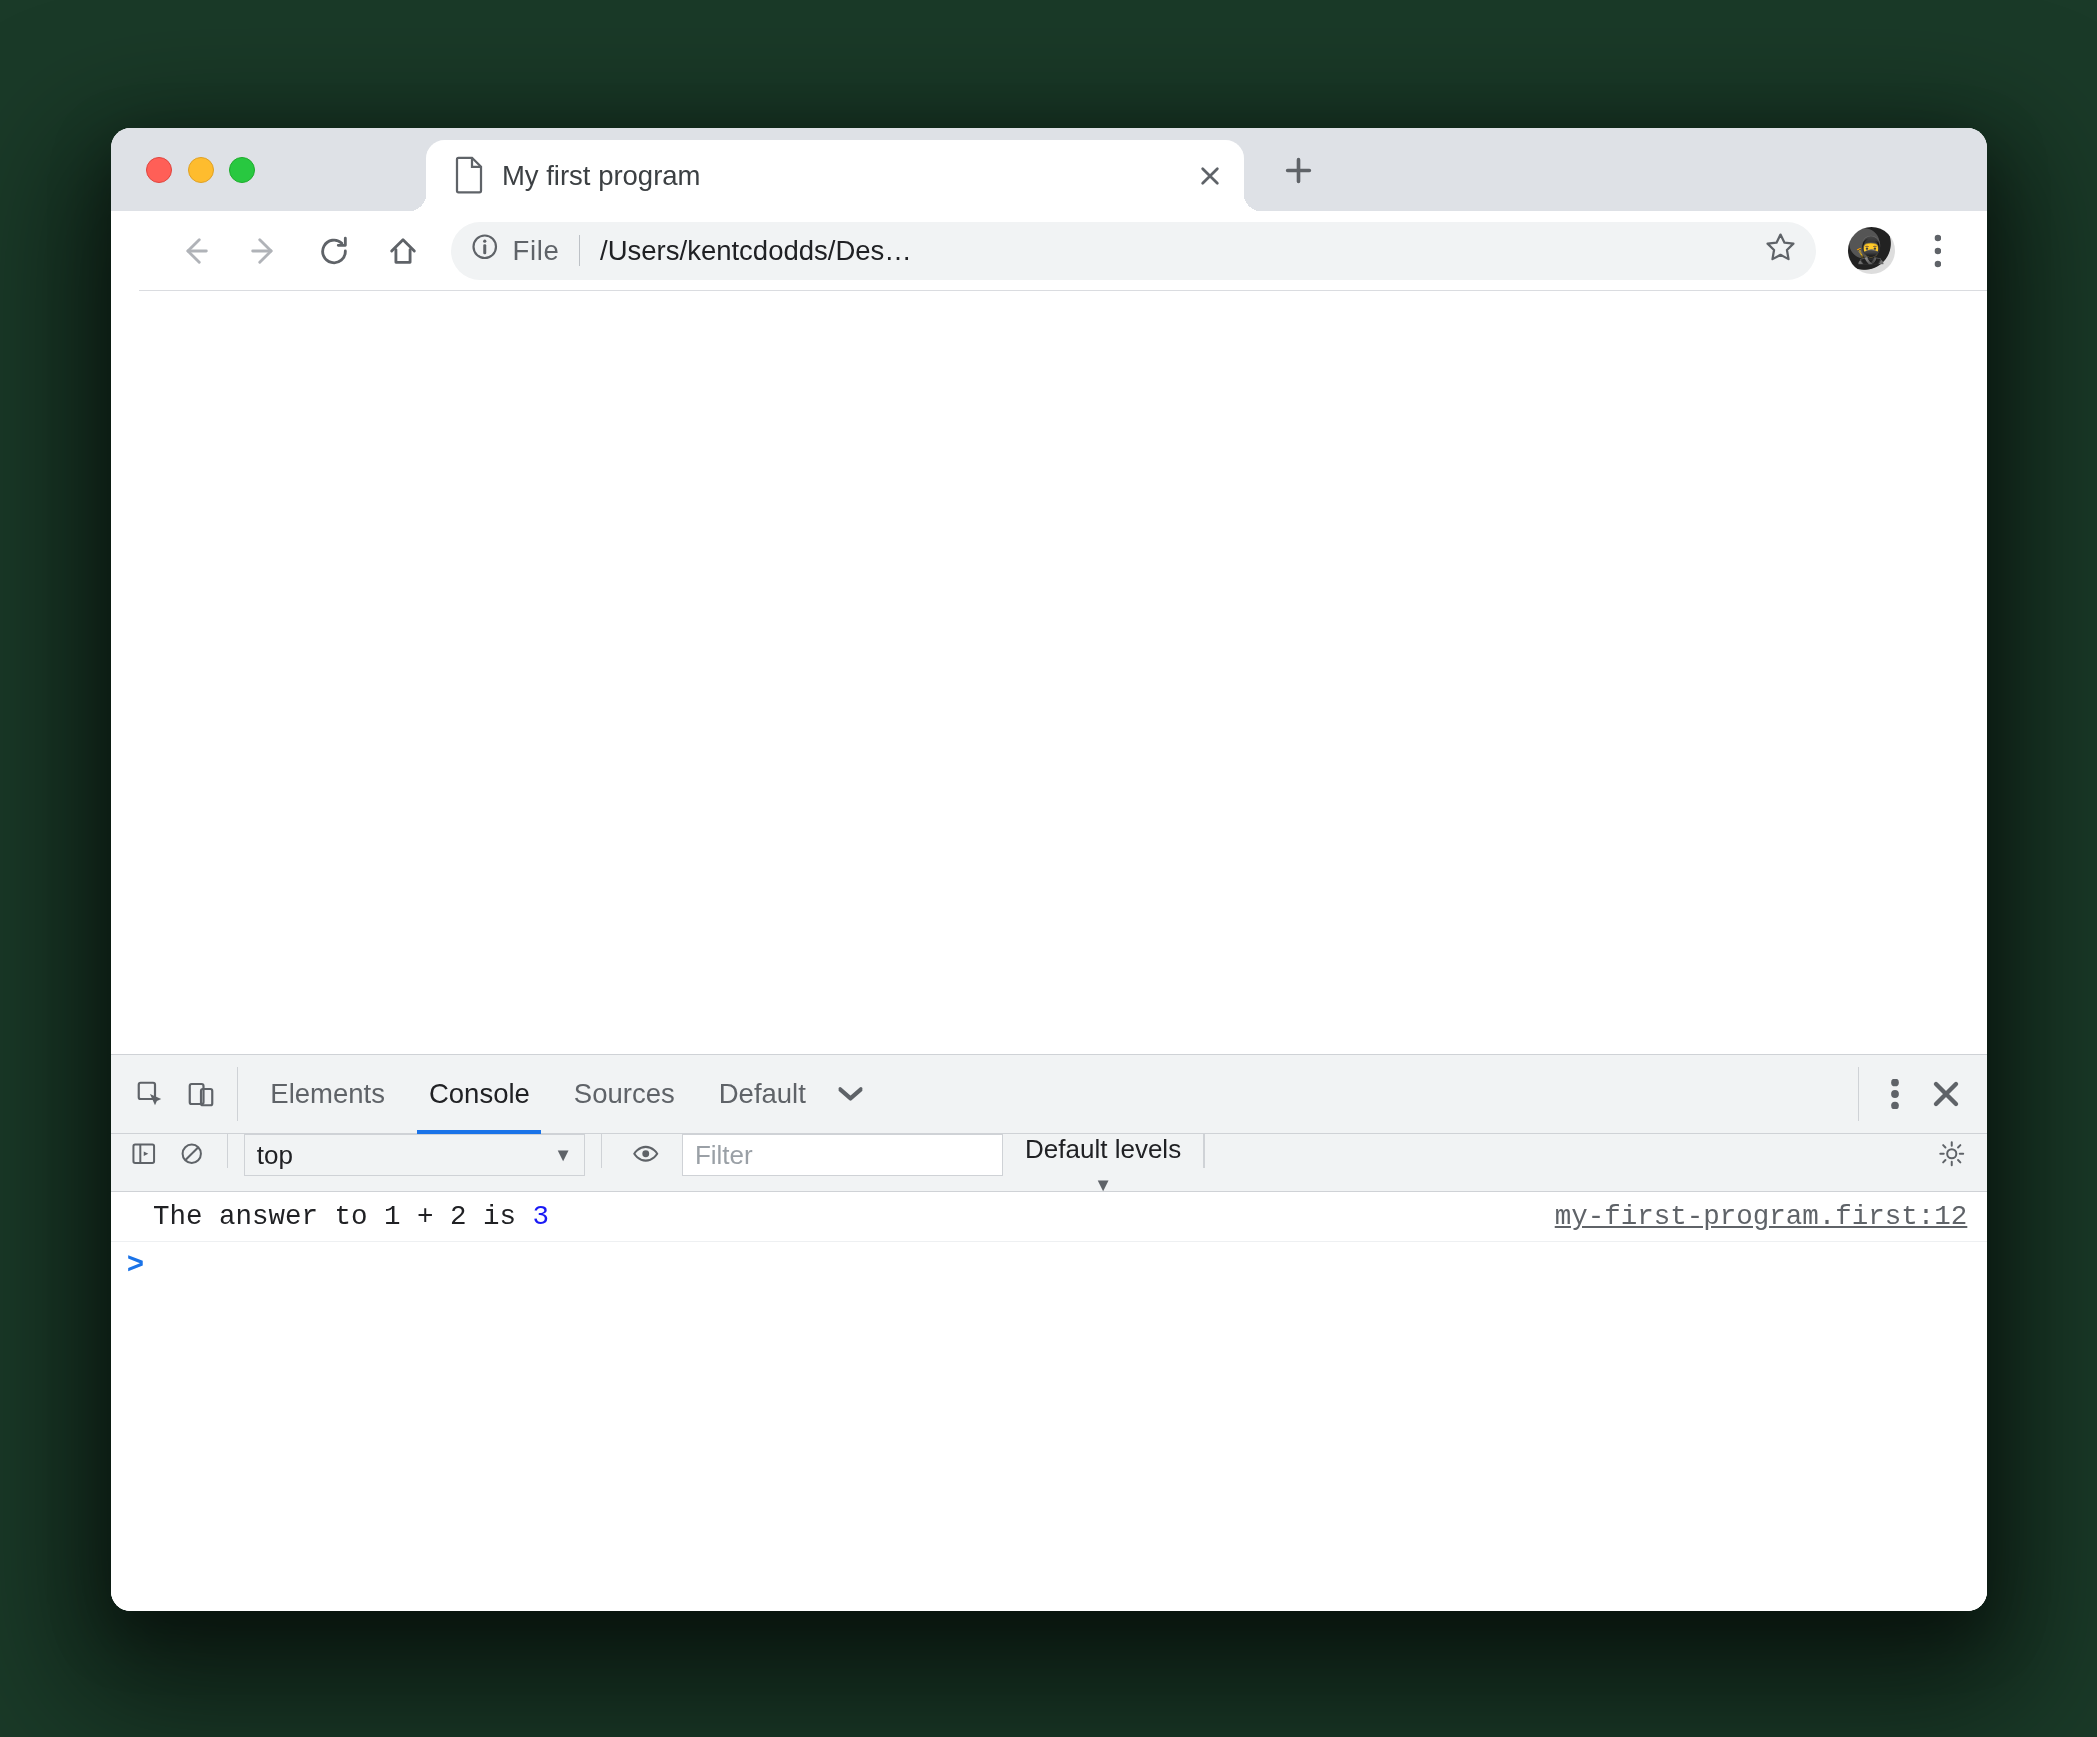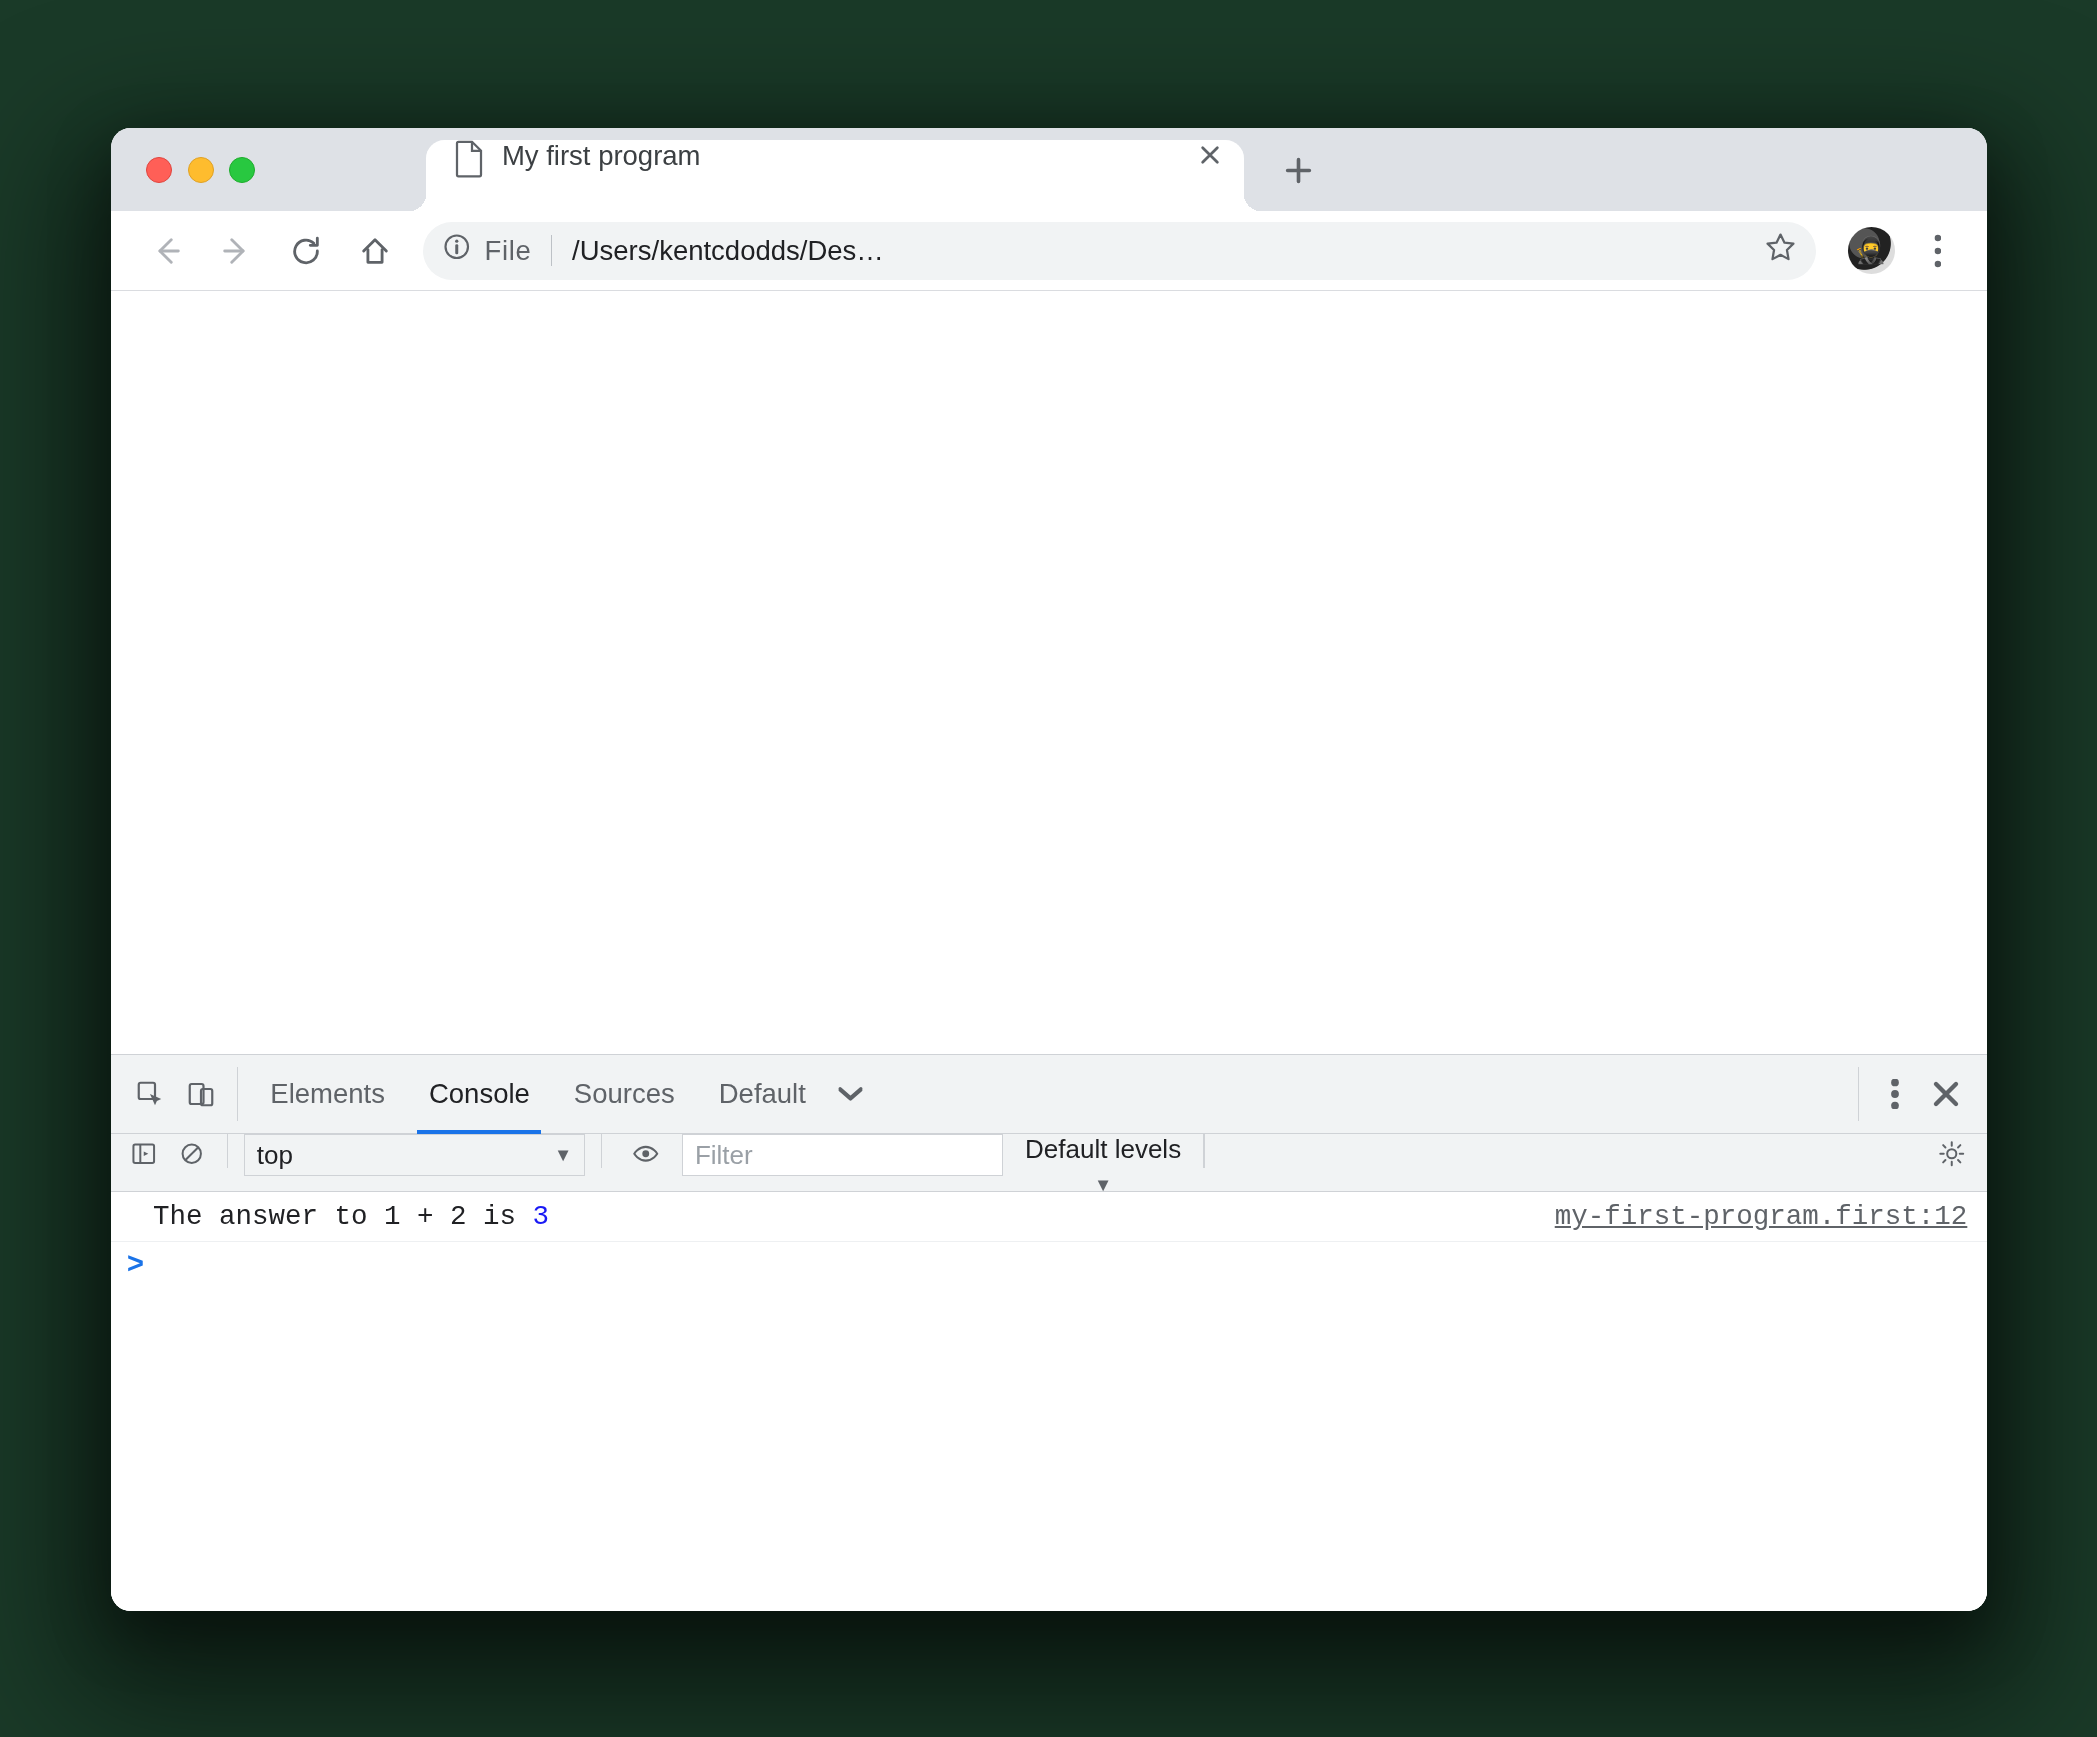--- a/index.html
+++ b/index.html
@@ -54,21 +54,21 @@
   .tab {
     position: absolute;
     left: 315px;
     bottom: 0;
     width: 818px;
     height: 71px;
     background:#fff;
     border-top-left-radius: 18.4px;
     border-top-right-radius: 18.4px;
     display:flex;
-    align-items:flex-start;
+    align-items:center;
     padding: 0 19.7px 0 27.5px;
     gap: 18.4px;
   }
   .tab::before, .tab::after {
     content:"";
     position:absolute;
     bottom:0;
     width:18.4px; height:18.4px;
     background:#fff;
   }
@@ -103,20 +103,21 @@
 
   
   .toolbar {
     height: 80px;
     background:#fff;
     border-bottom: 1.3px solid #dadce0;
     display:flex;
     align-items:center;
     padding: 0 30px 0 26px;
     gap: 10.5px;
+    margin-left: 28px;
   }
   .navbtn {
     width:59px; height:59px;
     display:flex;align-items:center;justify-content:center;
     color:#5f6368;
     border-radius:50%;
   }
   .navbtn.disabled { color:#b0b3b8; }
   .navbtn svg { width:34px; height:34px; stroke:currentColor; fill:none; stroke-width:4; }
 

